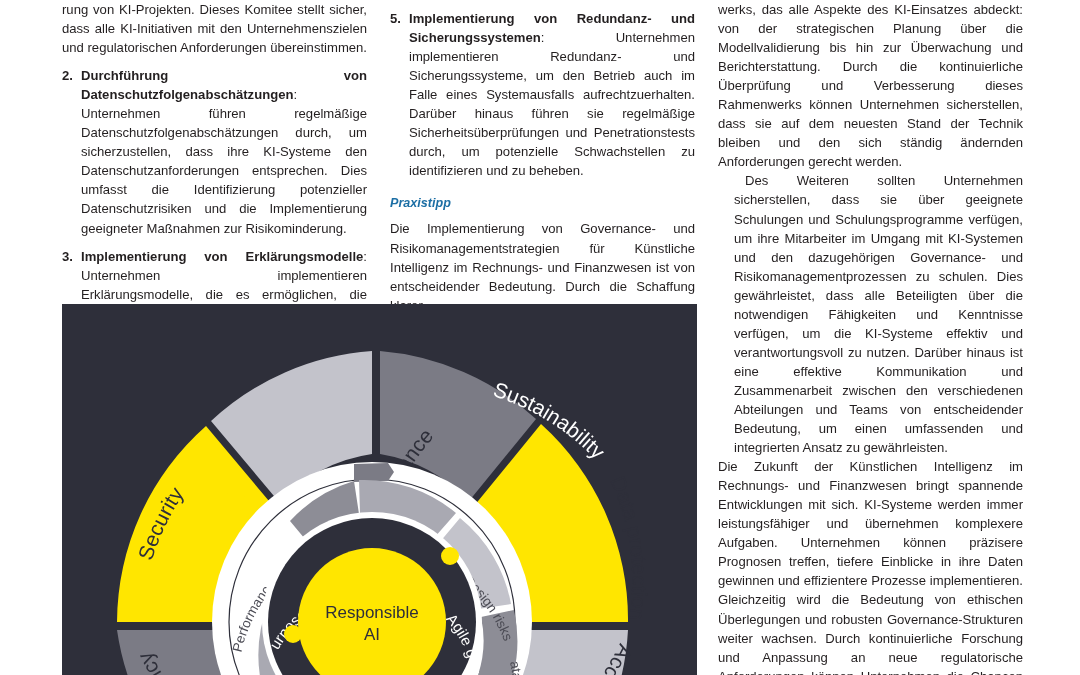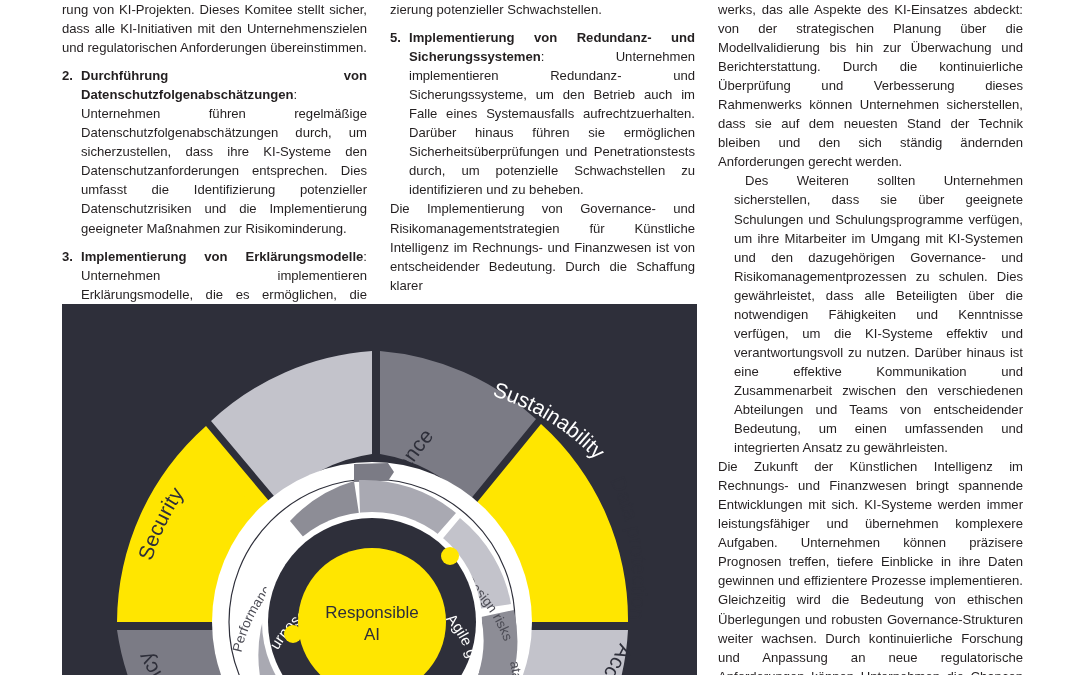--- a/index.html
+++ b/index.html
@@ -86,27 +86,27 @@
       <b>Durchführung von Datenschutzfolgenabschätzungen</b><span>: Unternehmen führen regelmäßige Datenschutzfolgenabschätzungen durch, um sicherzustellen, dass ihre KI-Systeme den Datenschutzanforderungen entsprechen. Dies umfasst die Identifizierung potenzieller Datenschutzrisiken und die Implementierung geeigneter Maßnahmen zur Risikominderung.</span>
     </div>
 
     <div class="li">
       <span class="num">3.</span>
       <b>Implementierung von Erklärungsmodelle</b><span>: Unternehmen implementieren Erklärungsmodelle, die es ermöglichen, die Entscheidungs-</span>
     </div>
   </div>
 
   <div class="col col-2">
-    <p class="clip-top">zierung potenzieller Schwachstellen.</p>
 
     <div class="li">
       <span class="num">5.</span>
-      <b>Implementierung von Redundanz- und Sicherungssystemen</b><span>: Unternehmen implementieren Redundanz- und Sicherungssysteme, um den Betrieb auch im Falle eines Systemausfalls aufrechtzuerhalten. Darüber hinaus führen sie ermöglichen Sicherheitsüberprüfungen und Penetrationstests durch, um potenzielle Schwachstellen zu identifizieren und zu beheben.</span>
+      <b>Implementierung von Redundanz- und Sicherungssystemen</b><span>: Unternehmen implementieren Redundanz- und Sicherungssysteme, um den Betrieb auch im Falle eines Systemausfalls aufrechtzuerhalten. Darüber hinaus führen sie regelmäßige Sicherheitsüberprüfungen und Penetrationstests durch, um potenzielle Schwachstellen zu identifizieren und zu beheben.</span>
     </div>
 
+    <div class="subhead">Praxistipp</div>
 
     <p>Die Implementierung von Governance- und Risikomanagementstrategien für Künstliche Intelligenz im Rechnungs- und Finanzwesen ist von entscheidender Bedeutung. Durch die Schaffung klarer</p>
   </div>
 
   <div class="col col-3">
     <p class="clip-top">werks, das alle Aspekte des KI-Einsatzes abdeckt: von der strategischen Planung über die Modellvalidierung bis hin zur Überwachung und Berichterstattung. Durch die kontinuierliche Überprüfung und Verbesserung dieses Rahmenwerks können Unternehmen sicherstellen, dass sie auf dem neuesten Stand der Technik bleiben und den sich ständig ändernden Anforderungen gerecht werden.</p>
 
     <p class="indent">Des Weiteren sollten Unternehmen sicherstellen, dass sie über geeignete Schulungen und Schulungsprogramme verfügen, um ihre Mitarbeiter im Umgang mit KI-Systemen und den dazugehörigen Governance- und Risikomanagementprozessen zu schulen. Dies gewährleistet, dass alle Beteiligten über die notwendigen Fähigkeiten und Kenntnisse verfügen, um die KI-Systeme effektiv und verantwortungsvoll zu nutzen. Darüber hinaus ist eine effektive Kommunikation und Zusammenarbeit zwischen den verschiedenen Abteilungen und Teams von entscheidender Bedeutung, um einen umfassenden und integrierten Ansatz zu gewährleisten.</p>
 
 

